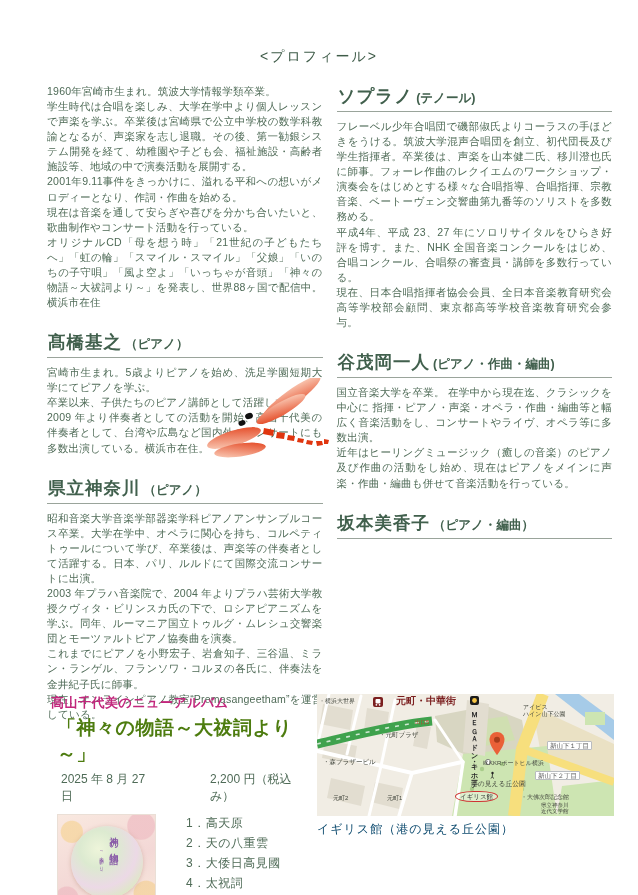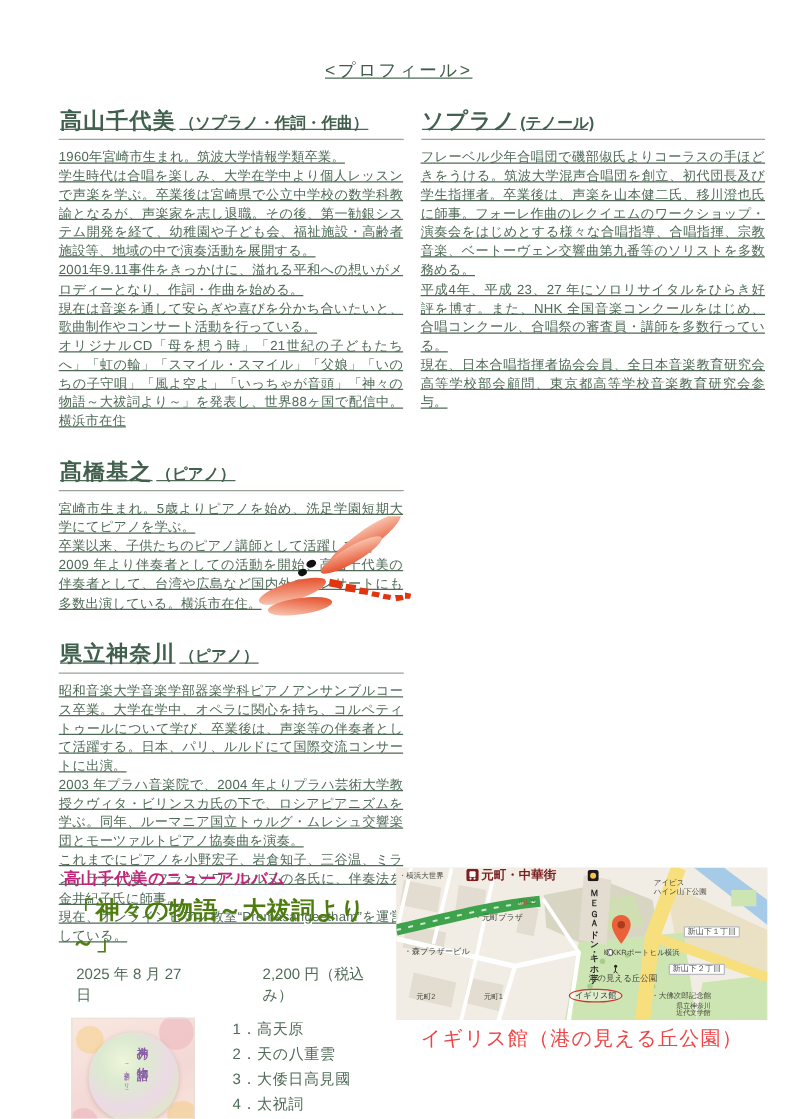--- a/index.html
+++ b/index.html
@@ -1,18 +1,18 @@
 <!DOCTYPE html>
 <html><head>
 <meta charset="utf-8">
 <style>
   html,body{margin:0;padding:0;background:#fff;}
   .page{
     position:relative;width:638px;height:895px;background:#ffffff;overflow:hidden;
-    font-family:"Liberation Sans",sans-serif;color:#4f6b57;text-decoration:underline;
+    font-family:"Liberation Sans",sans-serif;color:#4f6b57;
   }
   .page-title{
     text-align:center;font-size:14px;letter-spacing:2px;color:#3f5c49;
     padding-top:48px;margin:0 0 18px 0;font-weight:400;
   }
   .columns{display:flex;gap:14px;padding:0 26px 0 47px;}
   .col{flex:1;min-width:0;}
   .profile{margin-bottom:20px;position:relative;}
   .profile h2{
     margin:0 0 7px 0;padding:0 0 3px 1px;font-weight:600;color:#41604d;
@@ -58,45 +58,41 @@
     font-size:4.5px;color:#8a5ca8;letter-spacing:1px;
   }
   .tracks{list-style:none;margin:1px 0 0 30px;padding:0;}
   .tracks li{font-size:12px;color:#4f6b57;margin-bottom:3px;letter-spacing:0.5px;}
 
   
   .map-wrap{flex:1;}
   .map{position:relative;width:297px;height:122px;background:#f1ede4;overflow:hidden;font-size:6.5px;color:#44483f;}
   .map svg.bg{position:absolute;left:0;top:0;}
   .mlabel{position:absolute;white-space:pre-line;line-height:1.15;z-index:2;}
-  .station{display:flex;align-items:flex-start;gap:2px;font-size:10px;font-weight:bold;color:#7b1f1f;}
+  .station{display:flex;align-items:flex-end;gap:13px;font-size:10px;font-weight:bold;color:#7b1f1f;}
   .exit{color:#c23b2e;font-size:5.5px;}
   .tiny{font-size:6px;}
   .mega{writing-mode:vertical-rl;text-orientation:upright;font-size:7px;font-weight:bold;color:#2b2b2b;letter-spacing:1px;}
   .boxed{background:#fff;border:1px solid #b9bcc0;padding:0 2px;font-size:6.5px;color:#555;border-radius:1px;}
   .red-ellipse{border:1.3px solid #cf3333;border-radius:50% / 55%;padding:1px 4px;font-size:6.5px;color:#333;background:rgba(255,255,255,.35);}
   .map-pin{position:absolute;z-index:3;}
-  .map-caption{text-align:center;font-size:16px;color:#ef4444;margin-top:5px;letter-spacing:1px;}
+  .map-caption{text-align:left;font-size:12px;color:#0c4a6e;margin-top:5px;letter-spacing:1px;}
 </style>
 </head>
 <body>
 
 <div class="page">
 
   <h1 class="page-title">&lt;プロフィール&gt;</h1>
 
   <div class="columns">
 
     <div class="col">
 
       <section class="profile">
-        <h2>
-          <span class="pname">高山千代美</span>
-          <span class="role">（ソプラノ・作詞・作曲）</span>
-        </h2>
         <p class="bio">1960年宮崎市生まれ。筑波大学情報学類卒業。
 学生時代は合唱を楽しみ、大学在学中より個人レッスンで声楽を学ぶ。卒業後は宮崎県で公立中学校の数学科教諭となるが、声楽家を志し退職。その後、第一勧銀システム開発を経て、幼稚園や子ども会、福祉施設・高齢者施設等、地域の中で演奏活動を展開する。
 2001年9.11事件をきっかけに、溢れる平和への想いがメロディーとなり、作詞・作曲を始める。
 現在は音楽を通して安らぎや喜びを分かち合いたいと、歌曲制作やコンサート活動を行っている。
 オリジナルCD「母を想う時」「21世紀の子どもたちへ」「虹の輪」「スマイル・スマイル」「父娘」「いのちの子守唄」「風よ空よ」「いっちゃが音頭」「神々の物語～大祓詞より～」を発表し、世界88ヶ国で配信中。横浜市在住</p>
       </section>
 
       <section class="profile">
         <h2>
           <span class="pname">髙橋基之</span>
@@ -151,22 +147,34 @@
       <section class="profile">
         <h2>
           <span class="pname">ソプラノ</span>
           <span class="role">(テノール)</span>
         </h2>
         <p class="bio">フレーベル少年合唱団で磯部俶氏よりコーラスの手ほどきをうける。筑波大学混声合唱団を創立、初代団長及び学生指揮者。卒業後は、声楽を山本健二氏、移川澄也氏に師事。フォーレ作曲のレクイエムのワークショップ・演奏会をはじめとする様々な合唱指導、合唱指揮、宗教音楽、ベートーヴェン交響曲第九番等のソリストを多数務める。
 平成4年、平成 23、27 年にソロリサイタルをひらき好評を博す。また、NHK 全国音楽コンクールをはじめ、合唱コンクール、合唱祭の審査員・講師を多数行っている。
 現在、日本合唱指揮者協会会員、全日本音楽教育研究会高等学校部会顧問、東京都高等学校音楽教育研究会参与。</p>
       </section>
 
-
-      <section class="profile">
+      <section class="profile">
+        <h2>
+          <span class="pname">谷茂岡一人</span>
+          <span class="role">(ピアノ・作曲・編曲)</span>
+        </h2>
+        <p class="bio">国立音楽大学を卒業。 在学中から現在迄、クラシックを中心に 指揮・ピアノ・声楽・オペラ・作曲・編曲等と幅広く音楽活動をし、コンサートやライヴ、オペラ等に多数出演。
+近年はヒーリングミュージック（癒しの音楽）のピアノ及び作曲の活動をし始め、現在はピアノをメインに声楽・作曲・編曲も併せて音楽活動を行っている。</p>
+      </section>
+
+      <section class="profile">
+        <h2>
+          <span class="pname">坂本美香子</span>
+          <span class="role">（ピアノ・編曲）</span>
+        </h2>
       </section>
     </div>
   </div>
 
   <div class="bottom">
 
     <div class="album">
       <div class="album-heading">高山千代美のニューアルバム</div>
       <div class="album-title">「神々の物語～大祓詞より～」</div>
       <div class="album-meta">

